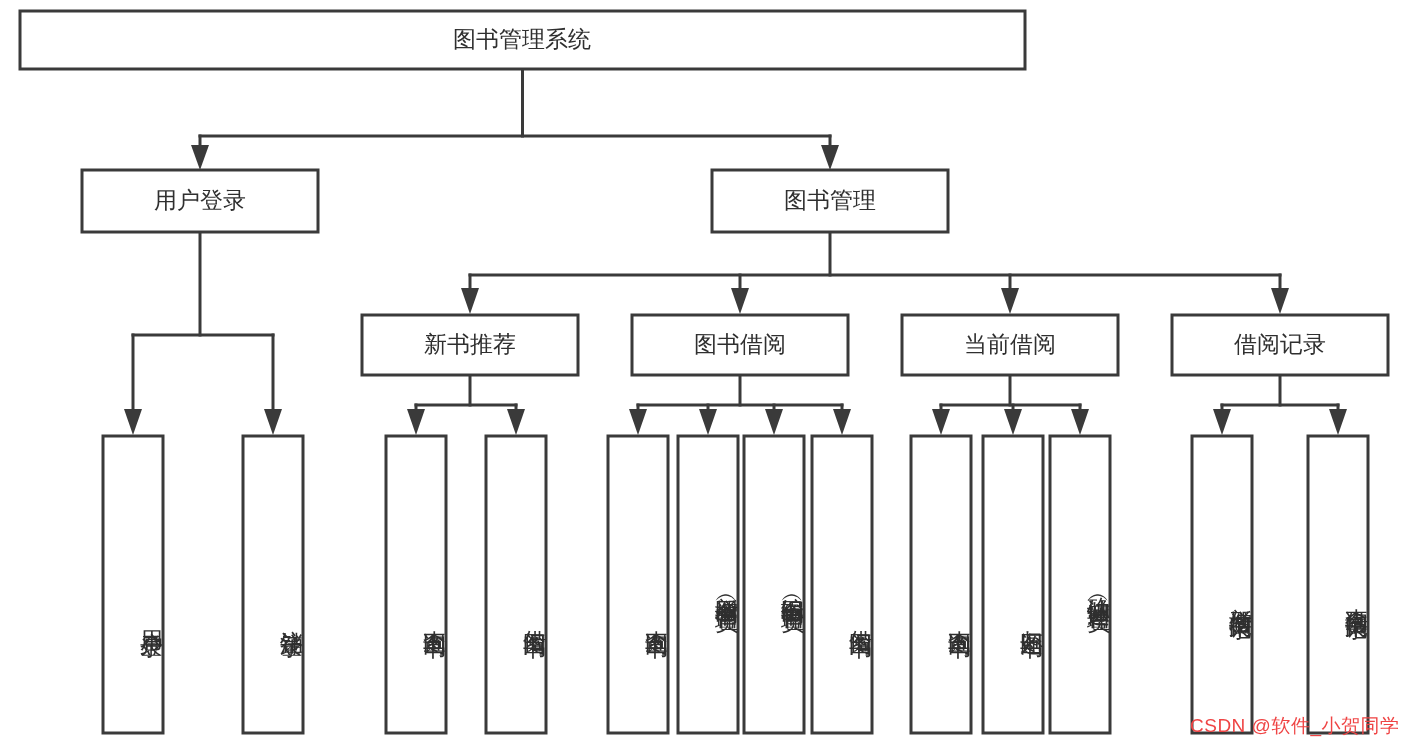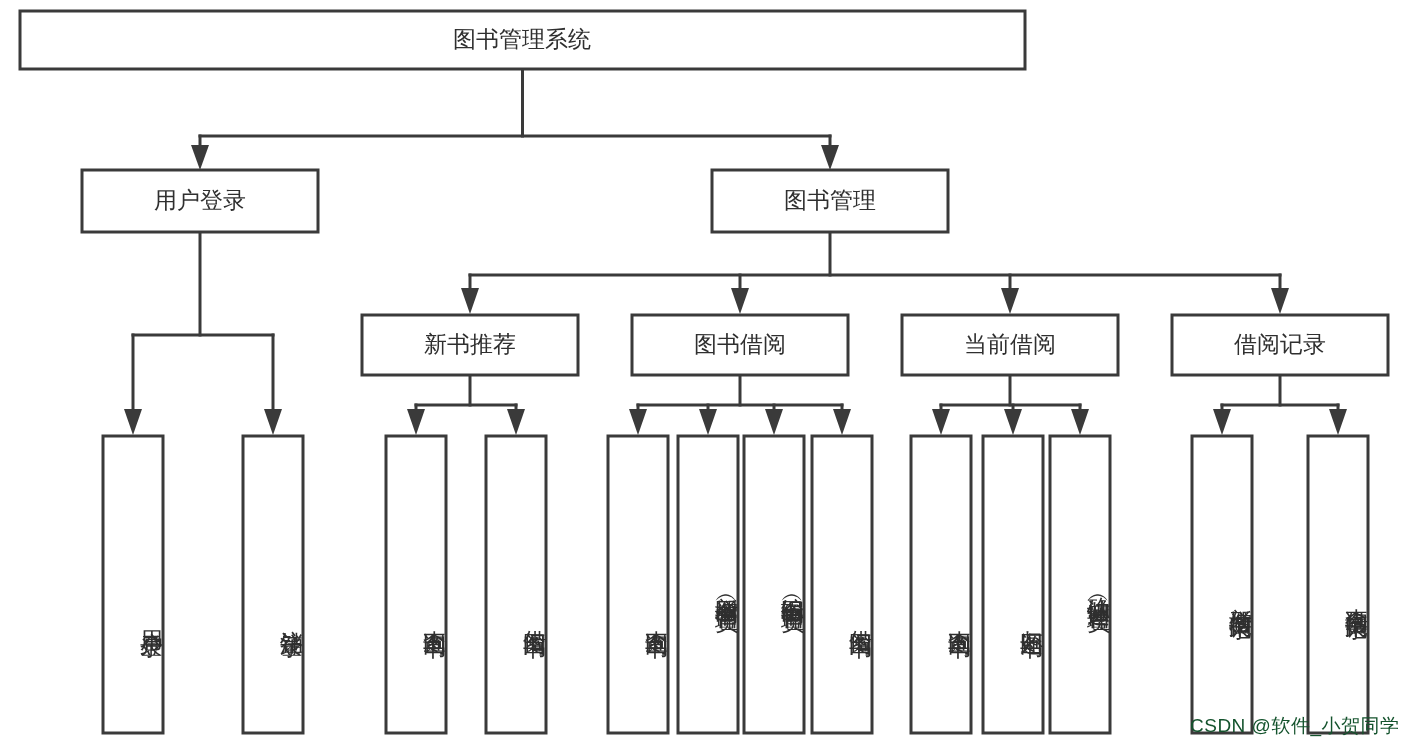--- a/index.html
+++ b/index.html
@@ -35,21 +35,21 @@
     color:#2f2f2f;
     font-family:"Liberation Sans","DejaVu Sans",sans-serif;
     font-size:23px;
     line-height:1.0;
     letter-spacing:2px;
     white-space:nowrap;
     pointer-events:none;
   }
   .watermark{
     position:absolute;
-    color:#14532d;
+    color:#ef4444;
     font-family:"Liberation Sans","DejaVu Sans",sans-serif;
     font-size:19px;
     white-space:nowrap;
     letter-spacing:0.5px;
   }
 </style>
 </head>
 <body>
 
 <div id="stage">

